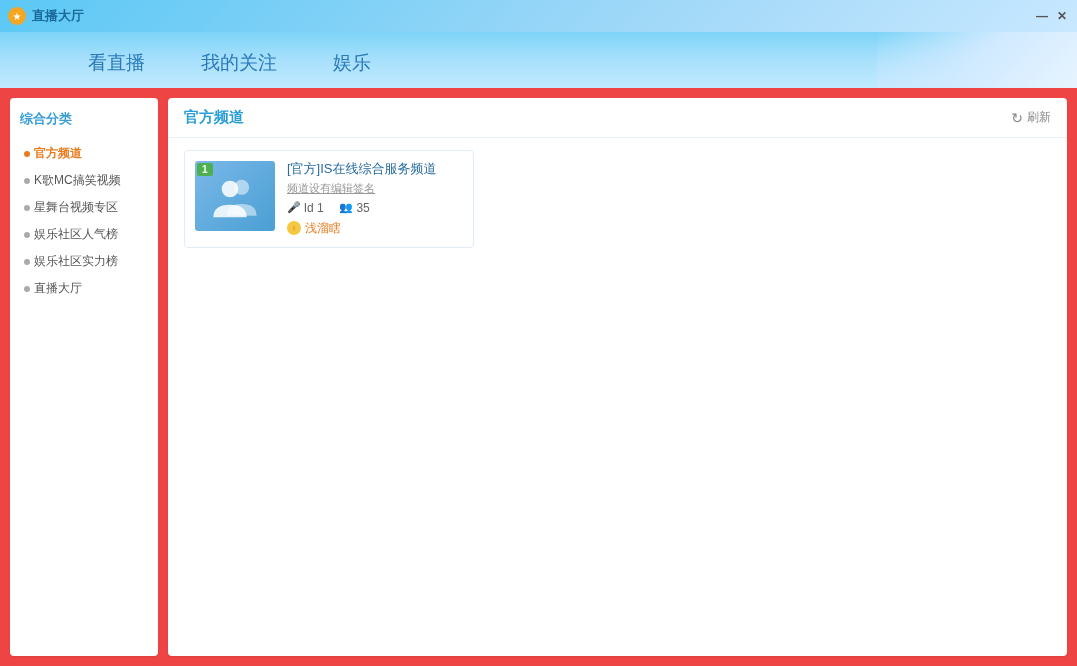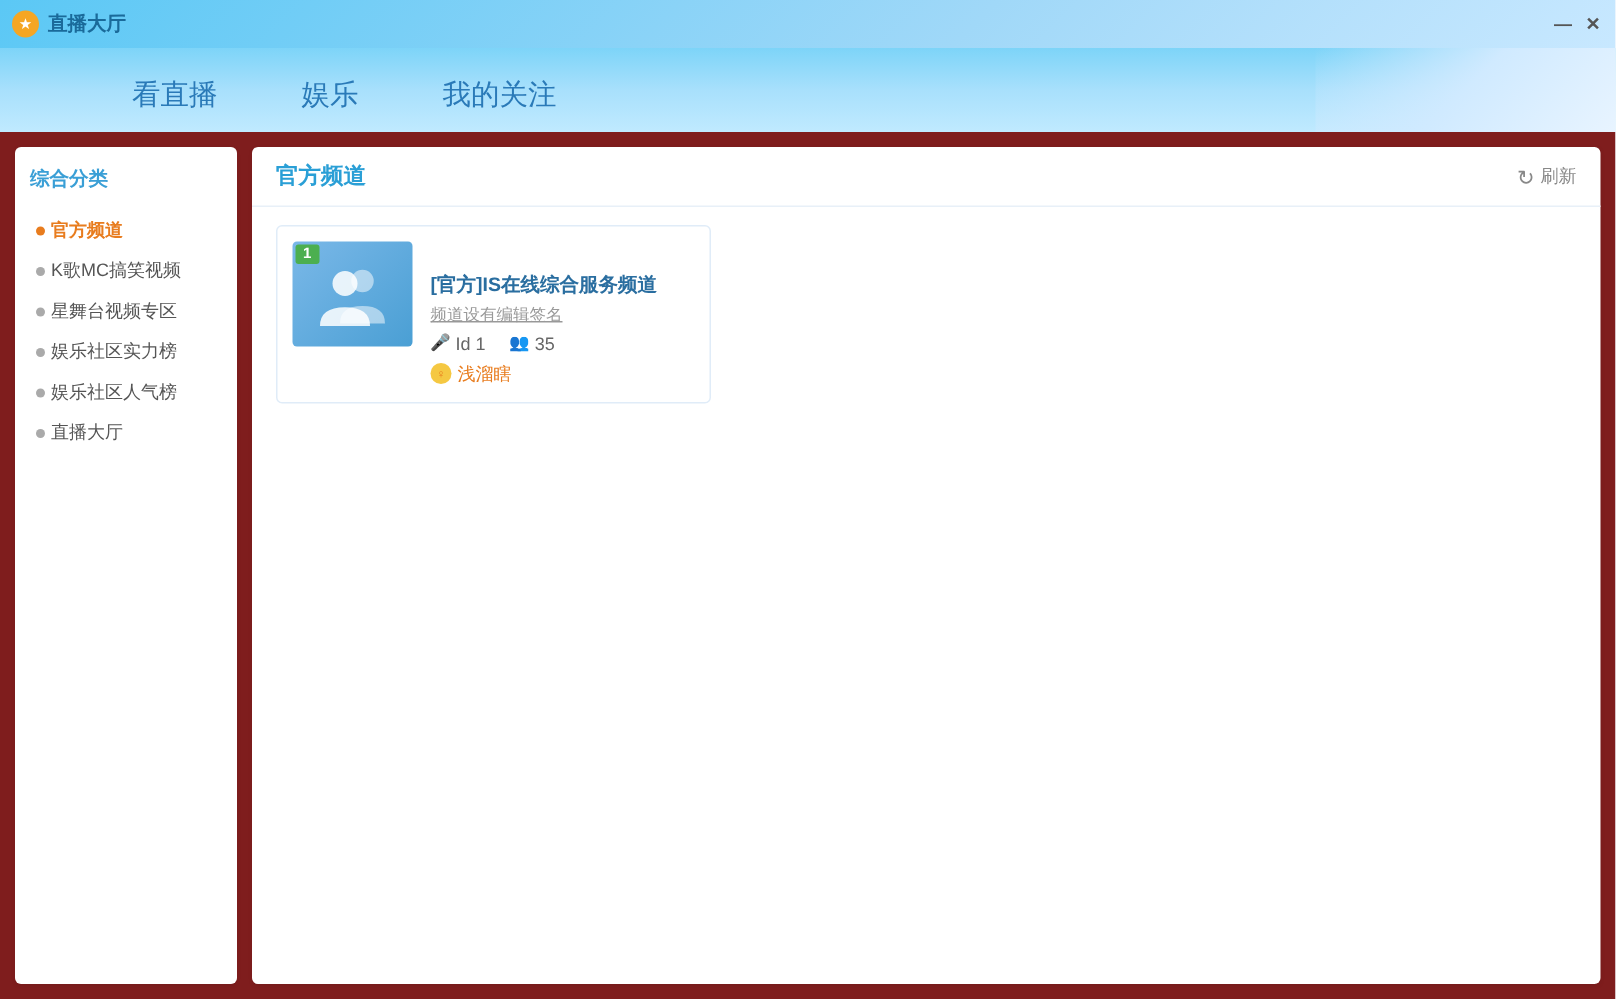--- a/index.html
+++ b/index.html
@@ -101,21 +101,21 @@
       width: 60%;
       height: 3px;
       background: #1a7fc4;
       border-radius: 2px 2px 0 0;
     }
 
     
     .main-content {
       display: flex;
       height: calc(666px - 32px - 56px);
-      background: #7f1d1d;
+      background: #ef4444;
       justify-content: flex-end;
     }
 
     
     .sidebar {
       width: 148px;
       background: white;
       margin: 10px 0 10px 10px;
       border-radius: 4px;
       padding: 12px 10px;
@@ -235,23 +235,22 @@
     }
     .channel-info {
       flex: 1;
       display: flex;
       flex-direction: column;
       gap: 3px;
     }
     .channel-name {
       font-size: 13px;
       color: #2a6ea0;
-      font-weight: bold;
+      font-weight: normal;
       line-height: 1.3;
-      margin-top: 21px;
     }
     .channel-desc {
       font-size: 11px;
       color: #999;
       text-decoration: underline;
     }
     .channel-stats {
       display: flex;
       align-items: center;
       gap: 16px;
@@ -298,22 +297,22 @@
     <span class="app-title">直播大厅</span>
   </div>
   <div class="title-bar-controls">
     <div class="title-btn">—</div>
     <div class="title-btn">✕</div>
   </div>
 </div>
 
 <div class="nav-bar">
   <div class="nav-tab">看直播</div>
+  <div class="nav-tab">我的关注</div>
   <div class="nav-tab">娱乐</div>
-  <div class="nav-tab">我的关注</div>
 </div>
 
 <div class="main-content">
 
   <div class="sidebar">
     <div class="sidebar-title">综合分类</div>
 
     <div class="sidebar-item active">
       <span class="bullet"></span>
       <span class="sidebar-item-label">官方频道</span>
@@ -321,25 +320,25 @@
     <div class="sidebar-item">
       <span class="bullet"></span>
       <span class="sidebar-item-label">K歌MC搞笑视频</span>
     </div>
     <div class="sidebar-item">
       <span class="bullet"></span>
       <span class="sidebar-item-label">星舞台视频专区</span>
     </div>
     <div class="sidebar-item">
       <span class="bullet"></span>
+      <span class="sidebar-item-label">娱乐社区人气榜</span>
+    </div>
+    <div class="sidebar-item">
+      <span class="bullet"></span>
       <span class="sidebar-item-label">娱乐社区实力榜</span>
-    </div>
-    <div class="sidebar-item">
-      <span class="bullet"></span>
-      <span class="sidebar-item-label">娱乐社区人气榜</span>
     </div>
     <div class="sidebar-item">
       <span class="bullet"></span>
       <span class="sidebar-item-label">直播大厅</span>
     </div>
   </div>
 
   <div class="content-panel">
     <div class="content-header">
       <span class="content-title">官方频道</span>

